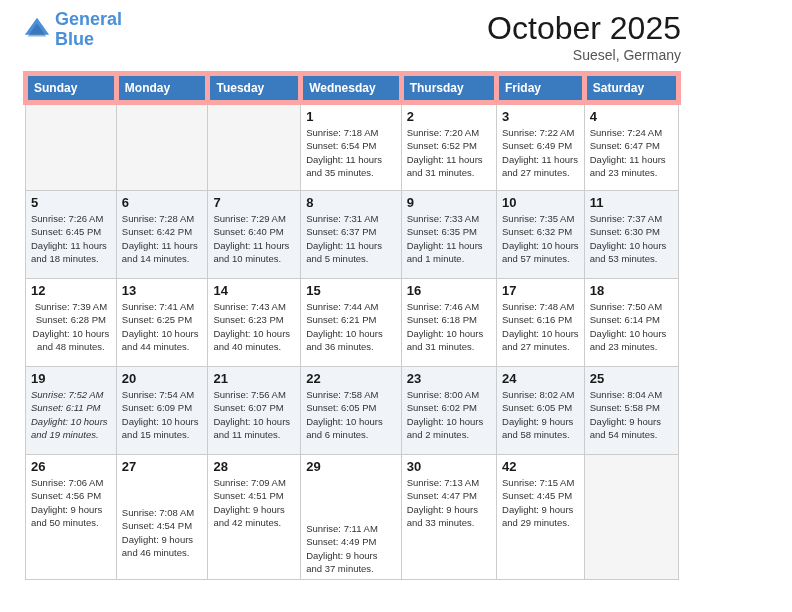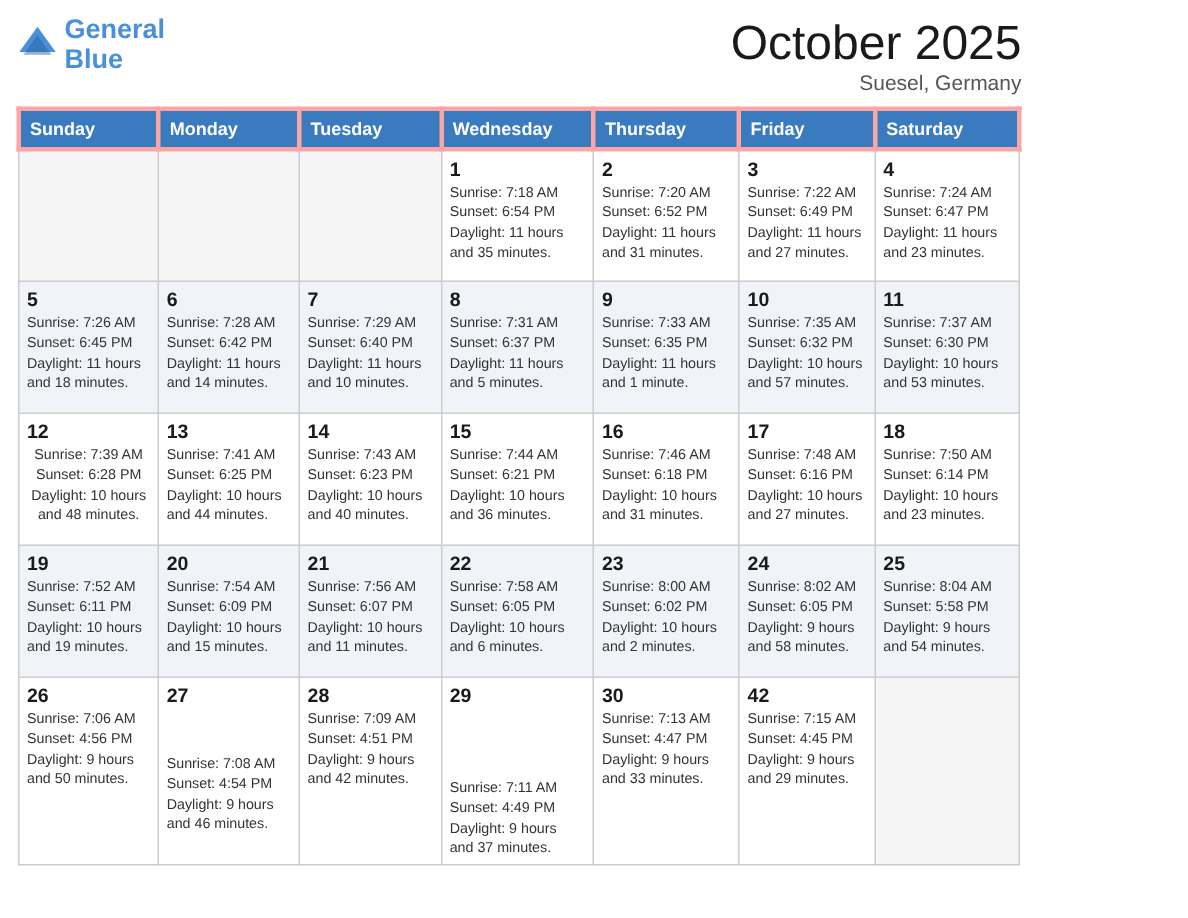--- a/index.html
+++ b/index.html
@@ -6,21 +6,21 @@
     body {
       font-family: Arial, sans-serif;
       background: #fff;
       width: 792px;
       height: 612px;
       overflow: hidden;
     }
     .page {
       width: 696px;
       min-height: 612px;
-      padding: 10px 15px 10px 11px;
+      padding: 10px 15px 10px 23px;
     }
     .header {
       display: flex;
       align-items: flex-start;
       justify-content: space-between;
       margin-bottom: 8px;
     }
     .logo {
       display: flex;
       align-items: center;
@@ -56,21 +56,21 @@
       border-collapse: collapse;
       font-size: 10px;
     }
     .calendar th {
       background-color: #3a7abf;
       color: #fff;
       text-align: left;
       padding: 5px 6px;
       font-size: 12px;
       font-weight: bold;
-      border: 3px solid #fca5a5;
+      border: 5px solid #fca5a5;
     }
     .calendar td {
       vertical-align: top;
       border: 1px solid #ccc;
       padding: 4px 5px;
       width: 113px;
       height: 88px;
       background: #fff;
     }
     .calendar td.empty {
@@ -256,21 +256,21 @@
             <div class="day-number">18</div>
             <div class="day-info" style="white-space: pre-line;">Sunrise: 7:50 AM
 Sunset: 6:14 PM
 Daylight: 10 hours
 and 23 minutes.</div>
           </td>
         </tr>
         <tr class="row-shaded">
           <td>
             <div class="day-number">19</div>
-            <div class="day-info" style="white-space: pre-line;">Sunrise: 7:52 AM
+            <div class="day-info" style="white-space: pre-line; font-style: italic;">Sunrise: 7:52 AM
 Sunset: 6:11 PM
 Daylight: 10 hours
 and 19 minutes.</div>
           </td>
           <td>
             <div class="day-number">20</div>
             <div class="day-info" style="white-space: pre-line;">Sunrise: 7:54 AM
 Sunset: 6:09 PM
 Daylight: 10 hours
 and 15 minutes.</div>

